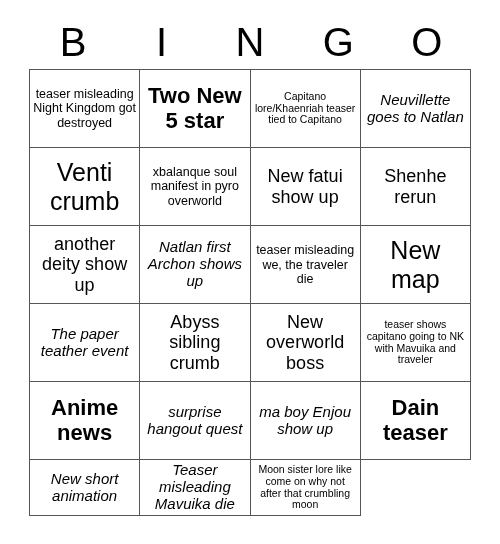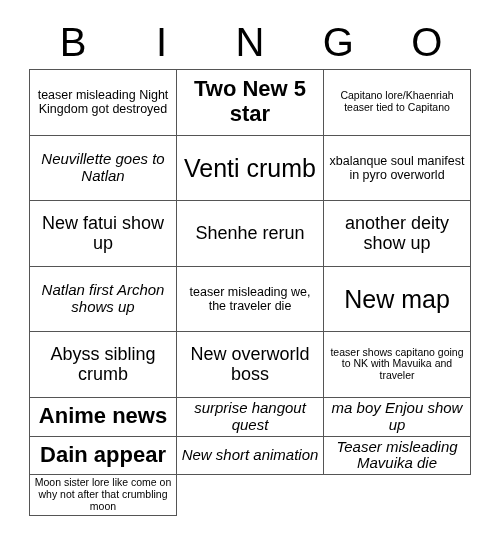--- a/index.html
+++ b/index.html
@@ -47,21 +47,21 @@
   }
 
   
   #bingo-grid {
     position: absolute;
     left: 29px;
     top: 69px;
     width: 442px;
     height: 447px;
     display: grid;
-    grid-template-columns: repeat(3, 1fr);
+    grid-template-columns: repeat(4, 1fr);
     grid-template-rows: repeat(5, 1fr);
     border-top: 1px solid #555555;
     border-left: 1px solid #555555;
     box-sizing: border-box;
     background: #ffffff;
   }
   .bingo-cell {
     border-right: 1px solid #555555;
     border-bottom: 1px solid #555555;
     box-sizing: border-box;
@@ -133,40 +133,43 @@
       </div>
       <div class="bingo-cell fs-md">
         <span class="cell-text">Natlan first Archon shows up</span>
       </div>
       <div class="bingo-cell fs-sm">
         <span class="cell-text">teaser misleading we, the traveler die</span>
       </div>
       <div class="bingo-cell fs-xxl">
         <span class="cell-text">New map</span>
       </div>
+      <div class="bingo-cell fs-md">
+        <span class="cell-text">The paper teather event</span>
+      </div>
       <div class="bingo-cell fs-lg">
         <span class="cell-text">Abyss sibling crumb</span>
       </div>
       <div class="bingo-cell fs-lg">
         <span class="cell-text">New overworld boss</span>
       </div>
       <div class="bingo-cell fs-xs">
         <span class="cell-text">teaser shows capitano going to NK with Mavuika and traveler</span>
       </div>
       <div class="bingo-cell fs-xl">
         <span class="cell-text">Anime news</span>
       </div>
       <div class="bingo-cell fs-md">
         <span class="cell-text">surprise hangout quest</span>
       </div>
       <div class="bingo-cell fs-md">
         <span class="cell-text">ma boy Enjou show up</span>
       </div>
       <div class="bingo-cell fs-xl">
-        <span class="cell-text">Dain appear</span>
+        <span class="cell-text">Dain teaser</span>
       </div>
       <div class="bingo-cell fs-md">
         <span class="cell-text">New short animation</span>
       </div>
       <div class="bingo-cell fs-md">
         <span class="cell-text">Teaser misleading Mavuika die</span>
       </div>
       <div class="bingo-cell fs-xs">
         <span class="cell-text">Moon sister lore like come on why not after that crumbling moon</span>
       </div>

